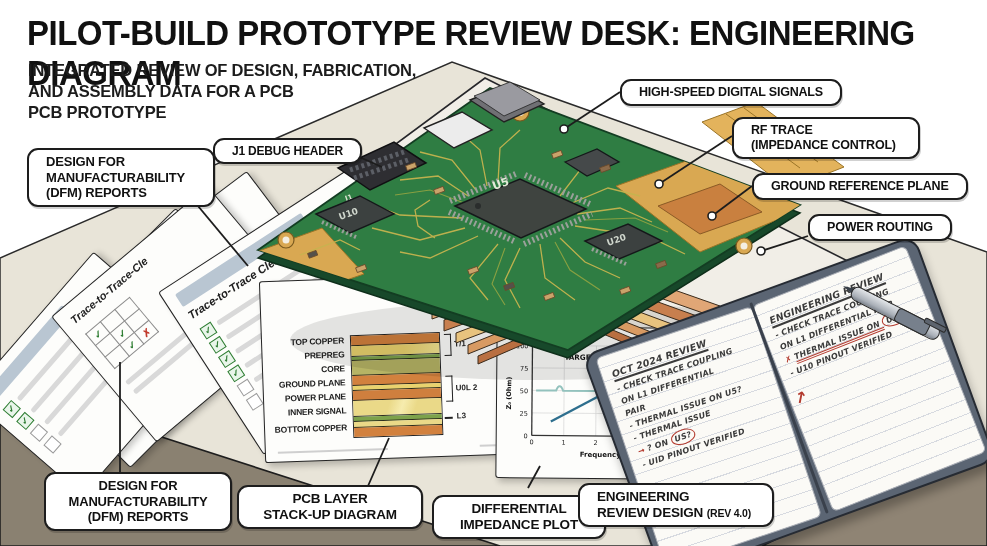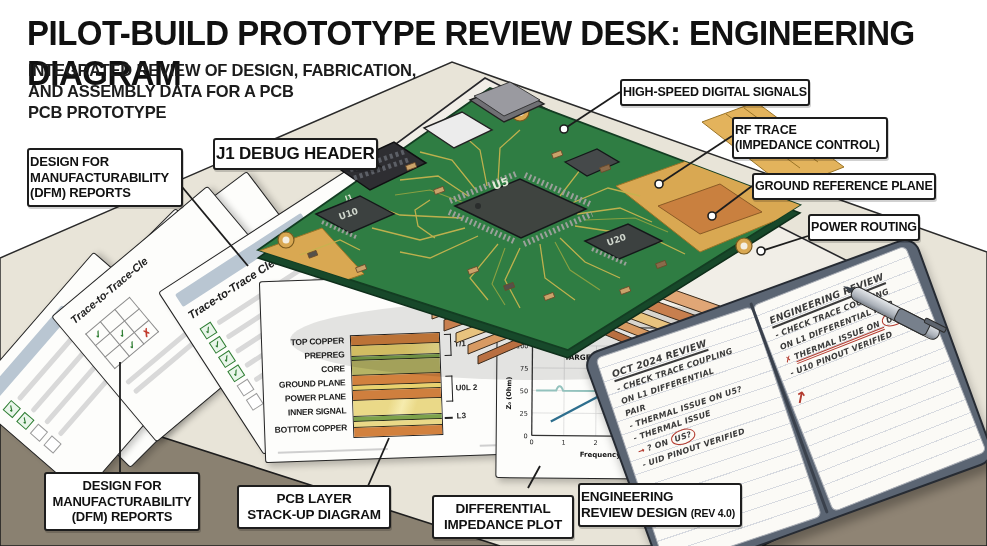--- a/index.html
+++ b/index.html
@@ -8,22 +8,22 @@
   .abs{position:absolute;}
   .pre{white-space:pre-line;}
 
   
   #title{left:27px;top:14px;width:945px;font-size:33px;font-weight:800;letter-spacing:-0.5px;
          color:#111;transform:scaleY(1.05);transform-origin:left top;z-index:9;}
   #subtitle{left:28px;top:60px;width:420px;font-size:16.5px;font-weight:700;color:#1c1c1c;
             line-height:21px;letter-spacing:-0.2px;z-index:9;}
 
   
-  .callout{position:absolute;background:#fff;border:2px solid #1d1d1d;border-radius:3px;
-           padding:4px 1px;font-weight:800;font-size:12.5px;line-height:1.2;color:#111;
+  .callout{position:absolute;background:#fff;border:2px solid #1d1d1d;border-radius:11px;
+           padding:4px 17px;font-weight:800;font-size:12.5px;line-height:1.2;color:#111;
            letter-spacing:-0.2px;box-shadow:1px 2px 0 rgba(0,0,0,.18);z-index:8;}
   .callout.center{text-align:center;}
   .rev{font-weight:600;font-size:10.5px;}
 
   
   .paper{position:absolute;background:#fdfdfb;border:1.6px solid #232323;border-radius:3px;
          box-shadow:3px 4px 6px rgba(0,0,0,.22);z-index:2;}
   .hdrbar{position:absolute;background:#b9c6d2;border-radius:2px;}
   .ptitle{position:absolute;font-weight:800;font-style:italic;color:#222;}
   .pline{position:absolute;height:5px;background:#d9d9d9;border-radius:2px;}
@@ -403,21 +403,21 @@
 <div id="pen" class="abs">
   <div id="pentip"></div>
   <div id="penbody"></div>
   <div id="pengrip"></div>
   <div id="penclip"></div>
 </div>
 
 <div class="callout pre" style="left:27px;top:148px;width:150px;font-size:13px;">DESIGN FOR
 MANUFACTURABILITY
 (DFM) REPORTS</div>
-<div class="callout" style="left:213px;top:138px;font-size:17px;">J1 DEBUG HEADER</div>
+<div class="callout" style="left:213px;top:138px;font-size:12px;">J1 DEBUG HEADER</div>
 <div class="callout" style="left:620px;top:79px;">HIGH-SPEED DIGITAL SIGNALS</div>
 <div class="callout pre" style="left:732px;top:117px;width:150px;">RF TRACE
 (IMPEDANCE CONTROL)</div>
 <div class="callout" style="left:752px;top:173px;">GROUND REFERENCE PLANE</div>
 <div class="callout" style="left:808px;top:214px;">POWER ROUTING</div>
 <div class="callout pre center" style="left:44px;top:472px;width:150px;font-size:13px;">DESIGN FOR
 MANUFACTURABILITY
 (DFM) REPORTS</div>
 <div class="callout pre center" style="left:237px;top:485px;width:148px;font-size:13.5px;">PCB LAYER
 STACK-UP DIAGRAM</div>

